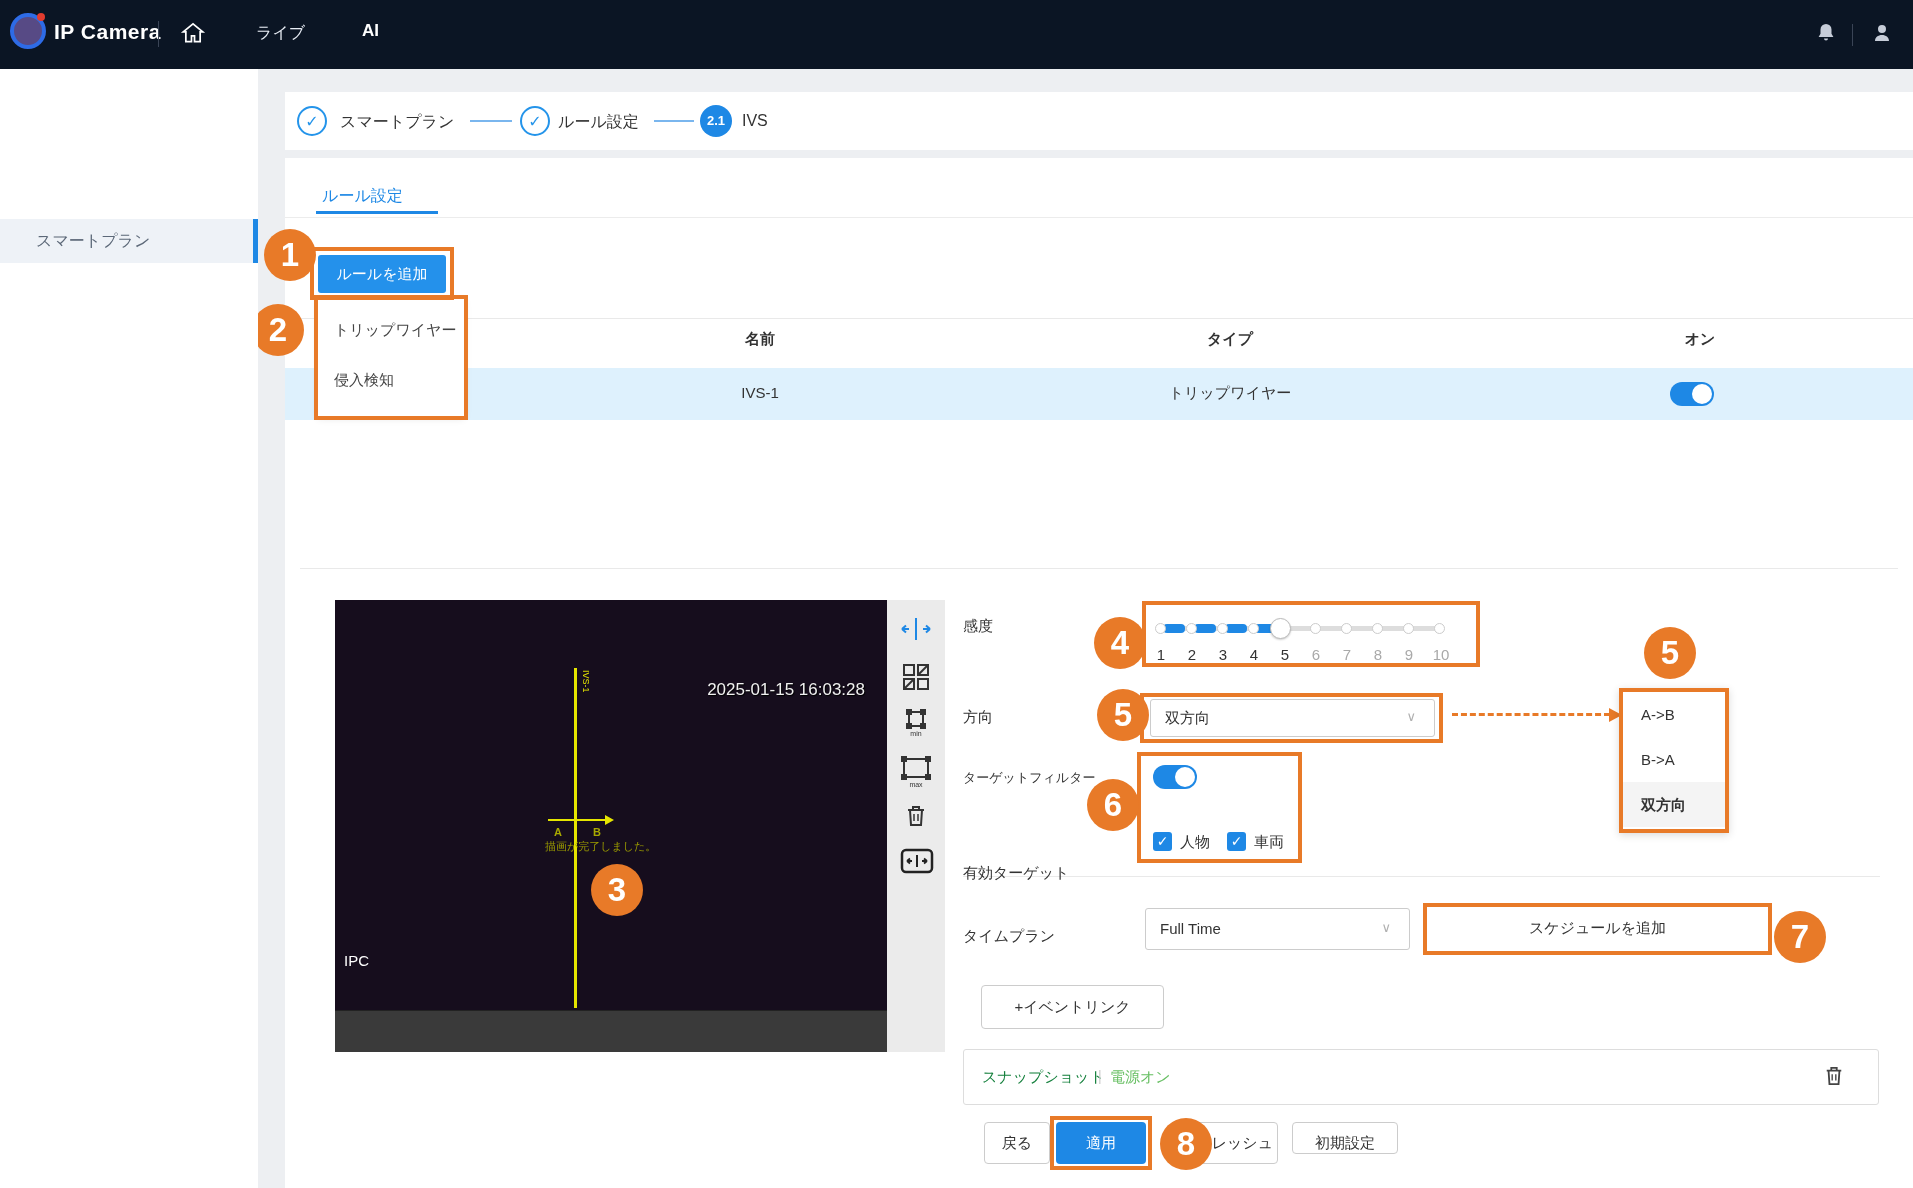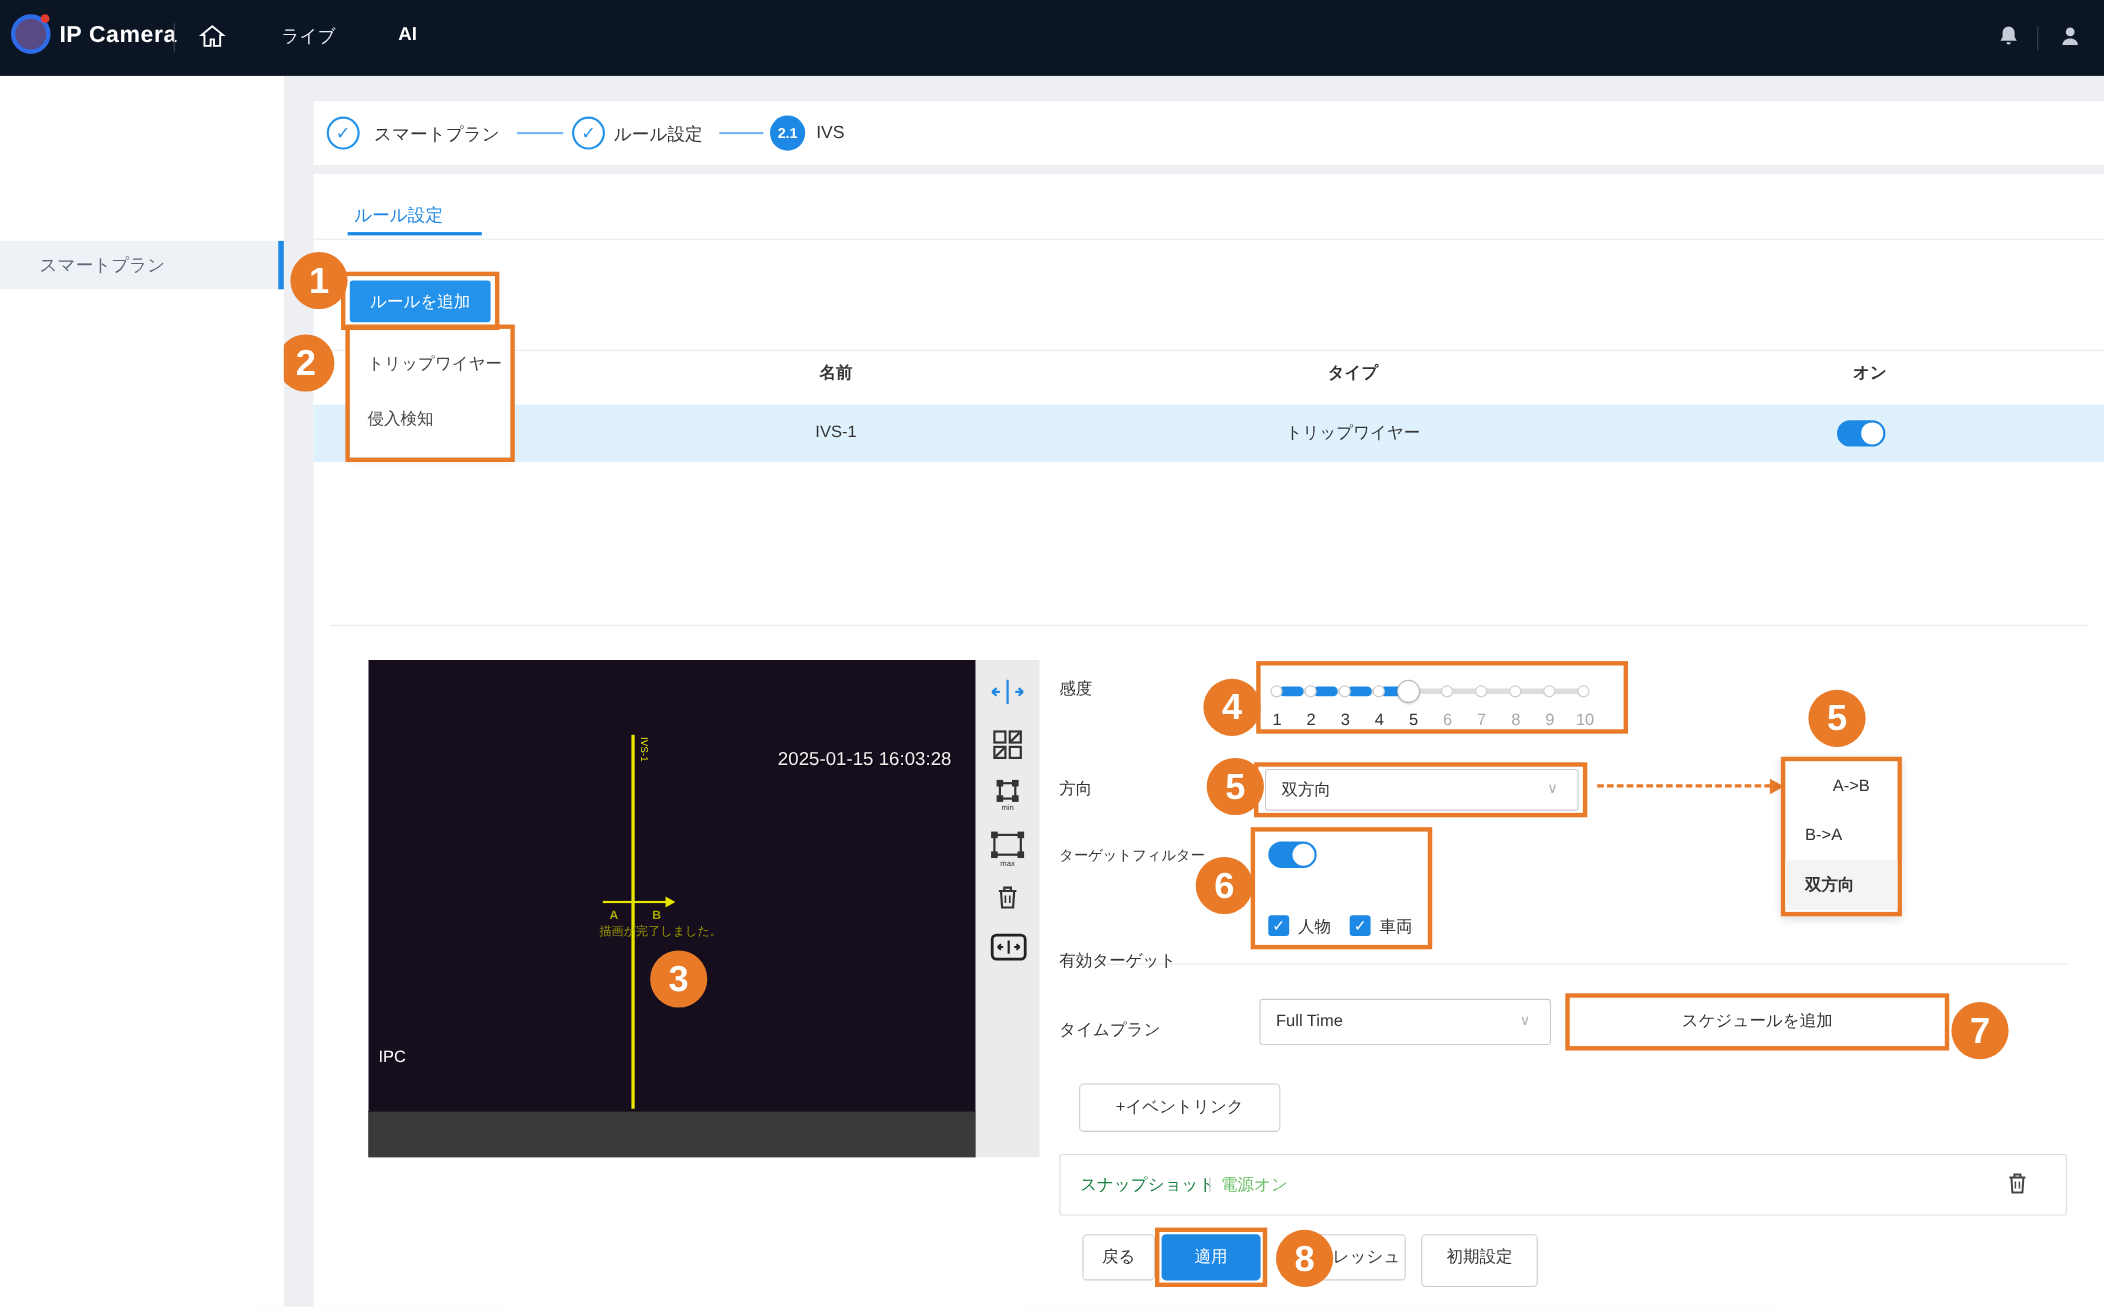--- a/index.html
+++ b/index.html
@@ -133,21 +133,21 @@
   .dd-text { left:14px; top:9px; font-size:15px; color:#333; }
   .dd-chev { right:18px; top:9px; font-size:13px; color:#b0b0b0; }
 
   
   #dash-arrow { left:1452px; top:713px; width:158px; height:0; border-top:3px dashed #e87a28; z-index:15; }
   #dash-arrow:after { content:""; position:absolute; right:-12px; top:-8px; border-left:13px solid #e87a28; border-top:7px solid transparent; border-bottom:7px solid transparent; }
 
   
   #dir-popup { left:1619px; top:688px; width:110px; height:145px; background:#fff; z-index:15; border:4px solid #e87a28; box-shadow:0 2px 8px rgba(0,0,0,.15); }
   .pop-item { position:absolute; left:0; width:102px; height:45px; line-height:45px; padding-left:18px; font-size:15px; color:#333; }
-  #pop-0 { top:0;text-align:center; } #pop-1 { top:45px; } #pop-2 { top:90px; font-weight:bold; background:#f4f4f4; }
+  #pop-0 { top:0; } #pop-1 { top:45px; } #pop-2 { top:90px; font-weight:bold; background:#f4f4f4; }
 
   
   #tf-toggle { left:1153px; top:765px; z-index:15; }
   .cb { width:19px; height:19px; background:#1e88e5; border-radius:3px; color:#fff; font-size:14px; text-align:center; line-height:19px; z-index:15; }
   #cb-person { left:1153px; top:832px; } #cb-vehicle { left:1227px; top:832px; }
   .cb-label { top:833px; font-size:15px; color:#333; z-index:15; }
   #cb-person-l { left:1180px; } #cb-vehicle-l { left:1254px; }
 
   #panel-divider { left:963px; top:876px; width:917px; height:1px; background:#e9e9e9; }
 
@@ -157,21 +157,21 @@
   .btn-outline { background:#fff; border:1px solid #ccc; border-radius:4px; font-size:15px; color:#333; text-align:center;margin-left:18px; }
   #event-link-btn { left:963px; top:985px; width:183px; height:44px; line-height:42px; }
   #snap-box { left:963px; top:1049px; width:916px; height:56px; background:#fff; border:1px solid #ddd; border-radius:3px; }
   #snap-label { left:18px; top:18px; font-size:15px; color:#15803d; }
   #snap-div { left:134px; top:18px; font-size:14px; color:#ccc; }
   #snap-status { left:146px; top:18px; font-size:15px; color:#67bf63; }
   #snap-trash { right:34px; top:15px; }
   #btn-back { left:966px; top:1122px; width:66px; height:42px; line-height:40px; }
   #btn-apply { left:1056px; top:1122px; width:90px; height:42px; line-height:42px; background:#1e88e5; border-radius:4px; color:#fff; font-size:15px; text-align:center; z-index:15; }
   #btn-refresh { left:1158px; top:1122px; width:102px; height:42px; line-height:40px; }
-  #btn-default { left:1274px; top:1122px; width:106px; height:48px; line-height:40px; }
+  #btn-default { left:1274px; top:1122px; width:106px; height:32px; line-height:40px; }
 </style>
 </head>
 <body>
 
 <div id="topbar" class="abs">
   <div id="logo" class="abs">
       <span class="dot"></span>
     </div>
   <div id="brand" class="abs">IP Camera</div>
   <div class="tb-div abs" style="left:158px;"></div>

